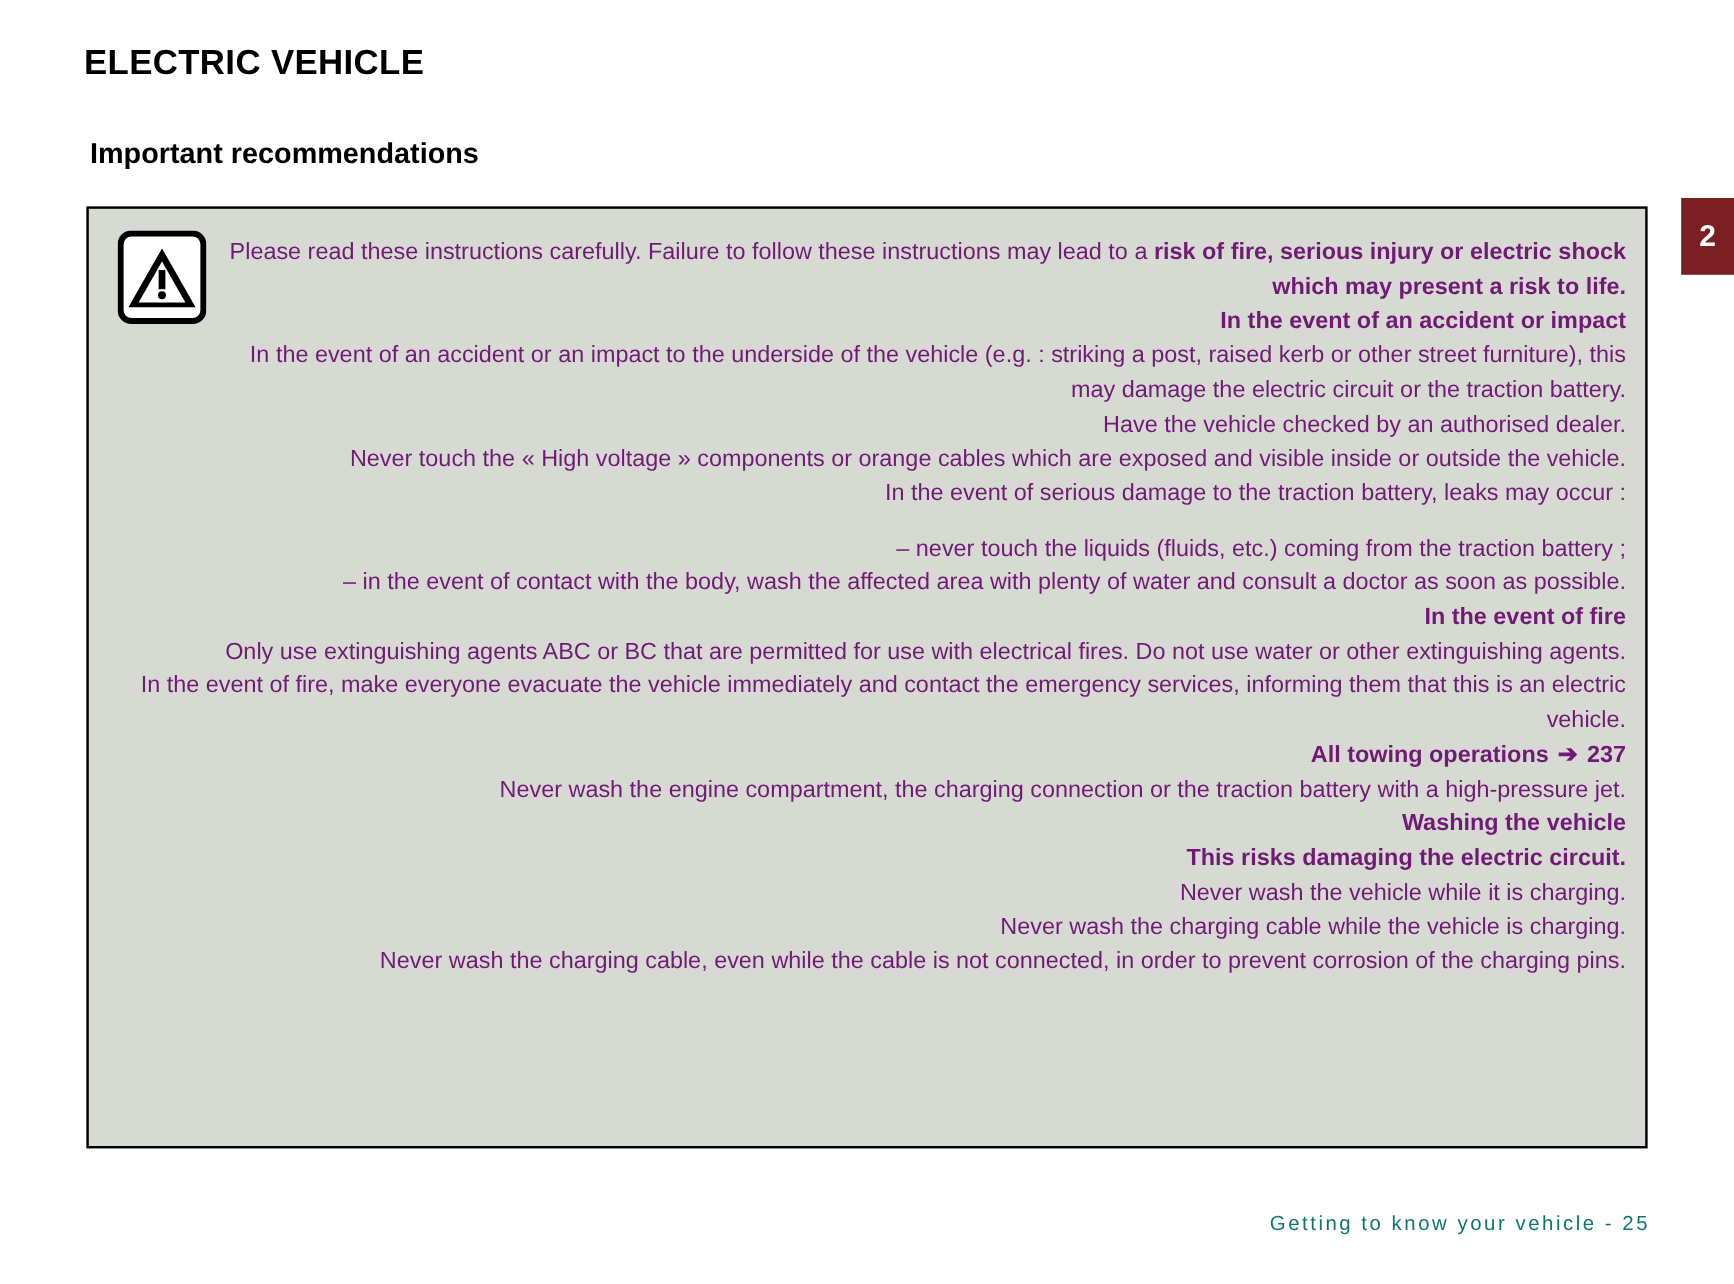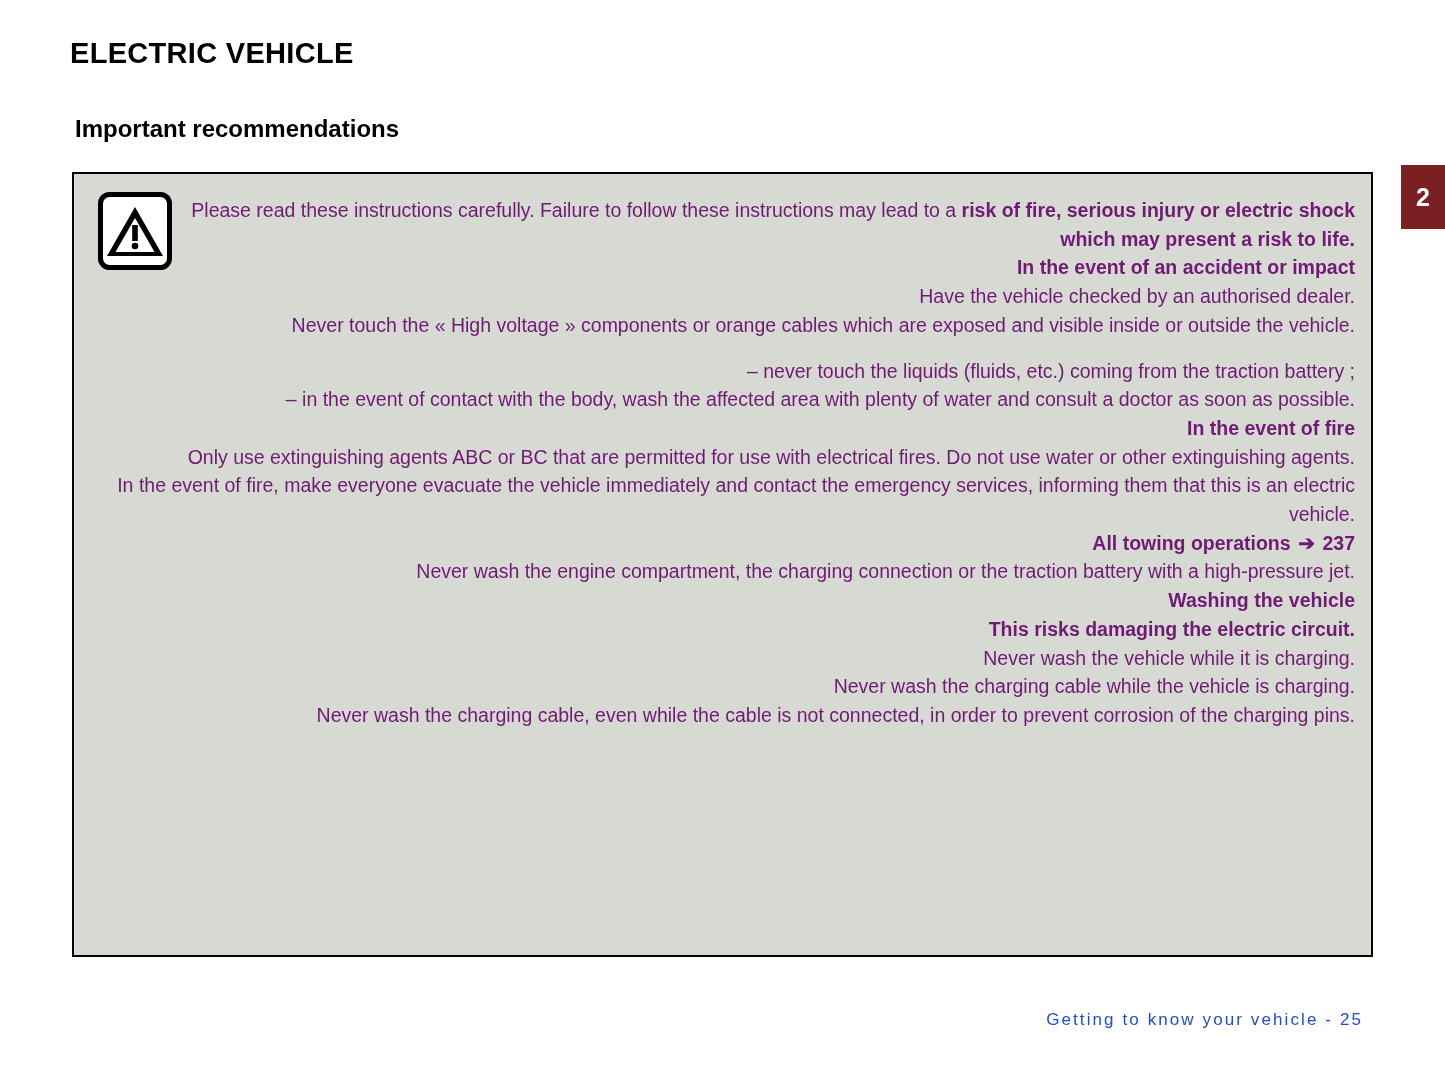--- a/index.html
+++ b/index.html
@@ -113,26 +113,26 @@
   }
   .arrow {
     font-weight: 700;
     font-size: 20px;
     padding: 0 2px;
   }
 
   
   .footer {
     position: absolute;
-    right: 82px;
+    right: 70px;
     top: 1010px;
     font-size: 17px;
     letter-spacing: 2.1px;
     font-weight: 400;
-    color: #1d4ed8;
+    color: #0f766e;
     white-space: nowrap;
   }
 </style>
 </head>
 <body>
 
 <div class="page-title">ELECTRIC VEHICLE</div>
 
 <div class="section-heading">Important recommendations</div>
 
@@ -149,22 +149,24 @@
   <path d="M37 15 L65 64 L9 64 Z" fill="#000000"></path>
   <path d="M37 26 L56.5 60 L17.5 60 Z" fill="#ffffff"></path>
   <rect x="34.2" y="33" width="5.6" height="16" fill="#000000"></rect>
   <circle cx="37" cy="54" r="3.3" fill="#000000"></circle>
 </svg>
 
 <div class="body-text" id="body-text">
     <div class="float-spacer"></div>
     <p><span>Please read these instructions carefully. Failure to follow these instructions may lead to a </span><b>risk of fire, serious injury or electric shock which may present a risk to life.</b></p>
     <p><b>In the event of an accident or impact</b></p>
+    <p class="indent-first"><span>In the event of an accident or an impact to the underside of the vehicle (e.g. : striking a post, raised kerb or other street furniture), this may damage the electric circuit or the traction battery.</span></p>
     <p><span>Have the vehicle checked by an authorised dealer.</span></p>
     <p><span>Never touch the « High voltage » components or orange cables which are exposed and visible inside or outside the vehicle.</span></p>
+    <p><span>In the event of serious damage to the traction battery, leaks may occur :</span></p>
     <p class="gap-before"><span>– never touch the liquids (fluids, etc.) coming from the traction battery ;</span></p>
     <p><span>– in the event of contact with the body, wash the affected area with plenty of water and consult a doctor as soon as possible.</span></p>
     <p><b>In the event of fire</b></p>
     <p><span>Only use extinguishing agents ABC or BC that are permitted for use with electrical fires. Do not use water or other extinguishing agents.</span></p>
     <p><span>In the event of fire, make everyone evacuate the vehicle immediately and contact the emergency services, informing them that this is an electric vehicle.</span></p>
     <p><b>All towing operations</b><b class="arrow"> ➔ </b><b>237</b></p>
     <p><span>Never wash the engine compartment, the charging connection or the traction battery with a high-pressure jet.</span></p>
     <p><b>Washing the vehicle</b></p>
     <p><b>This risks damaging the electric circuit.</b></p>
     <p><span>Never wash the vehicle while it is charging.</span></p>

